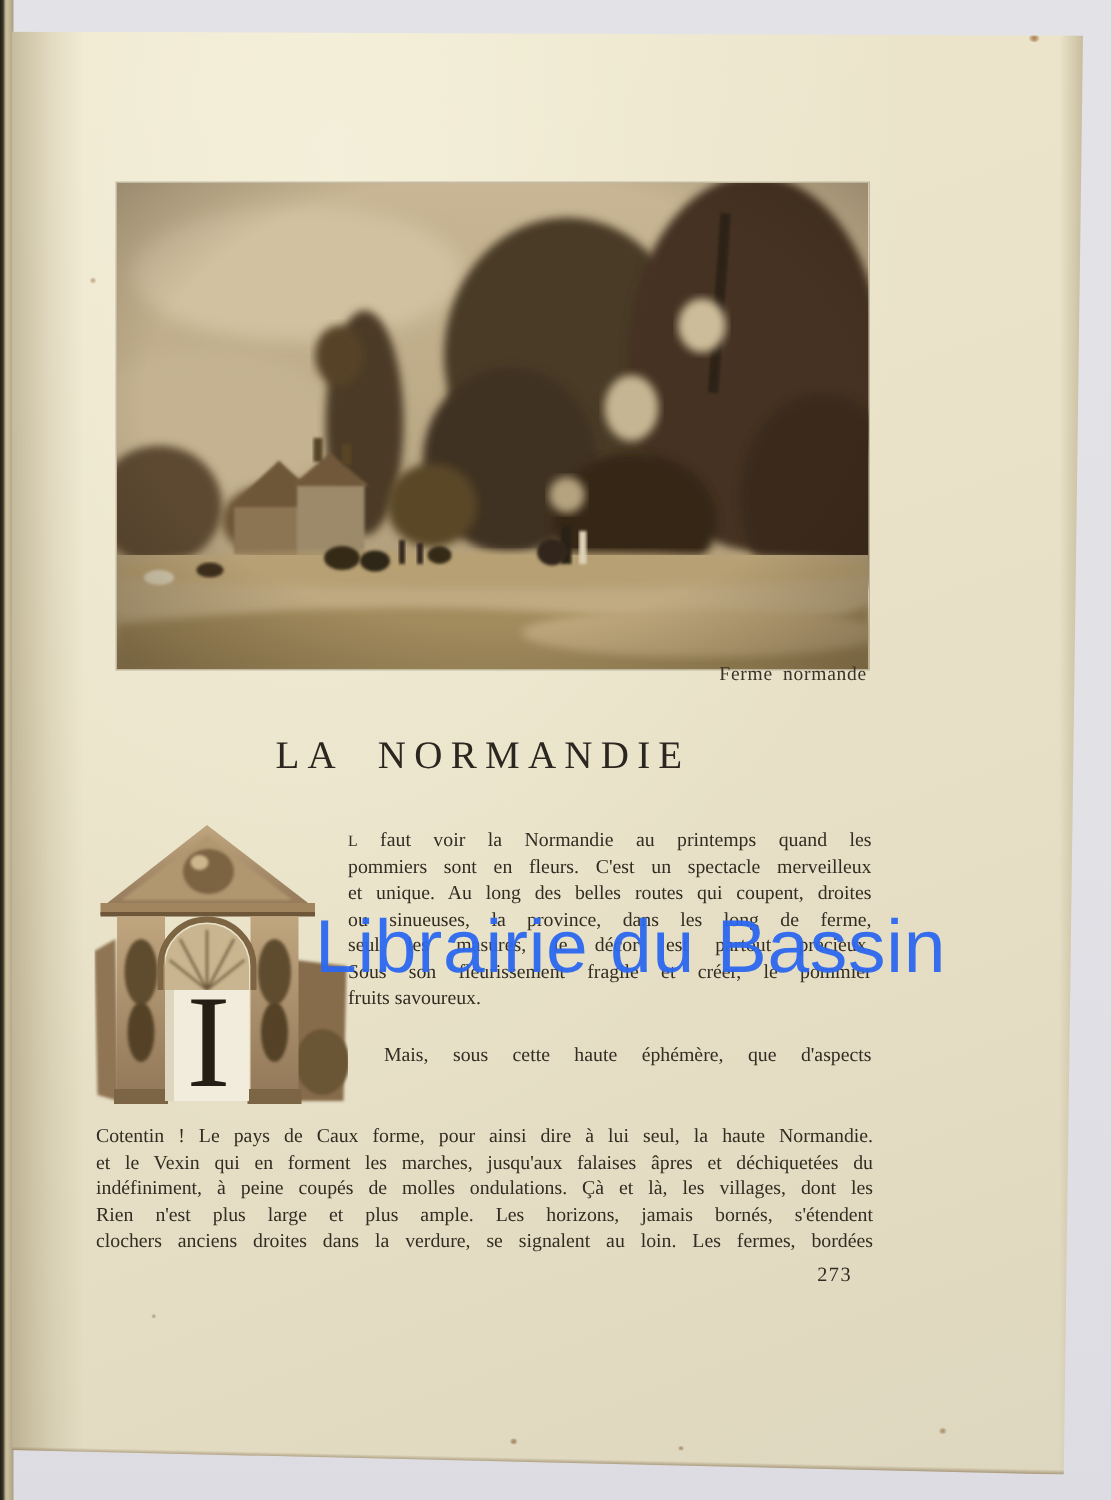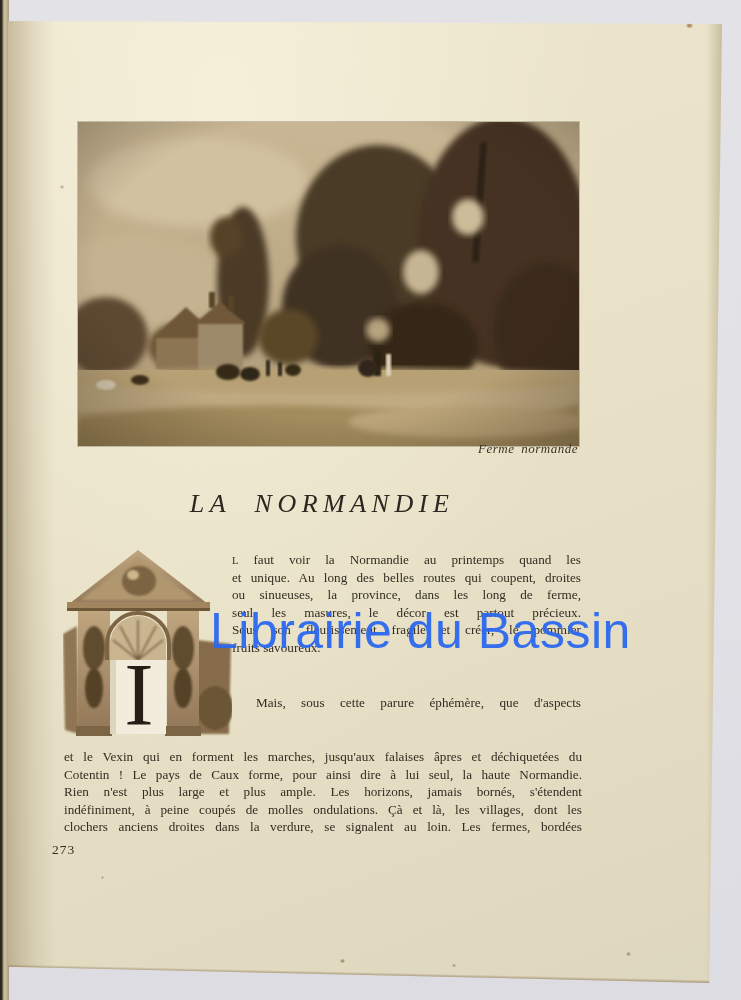--- a/index.html
+++ b/index.html
@@ -41,44 +41,44 @@
   }
   .fox { position:absolute; border-radius:50%; }
 
   
   .photo { position:absolute; left:70px; top:101px; width:501px; height:324px;
            box-shadow:0 0 0 1px rgba(60,45,25,0.25); }
   .photo svg { display:block; }
 
   .caption {
     position:absolute; left:300px; top:420px; width:270px;
-    text-align:right; font-style:italic; font-size:13px; color:#3a3226;
+    text-align:right; font-size:13px; color:#3a3226;
     letter-spacing:0.5px; word-spacing:3px;
   }
 
   .chapter-title {
     position:absolute; left:56px; top:468px; width:516px; text-align:center;
     font-size:26px; line-height:30px; color:#2c2620;
-    letter-spacing:5.5px; word-spacing:12px;font-style:italic;
+    letter-spacing:5.5px; word-spacing:12px;
   }
 
   .dropcap-figure { position:absolute; left:55px; top:527px; width:169px; height:190px; }
 
   .body-text { position:absolute; color:#332c22; font-size:13.2px; }
   .line { height:17.5px; line-height:17.5px; overflow:hidden;
           text-align:justify; text-align-last:justify; }
   .para-1 { left:224px; top:530px; width:349px; }
   .para-1 .line:first-child::first-letter { font-size:10.5px; }
   .para-1 .line:last-child { text-align-last:left; }
   .para-2a { left:228px; top:673px; width:345px; }
   .para-2a .line:first-child { text-indent:20px; }
   .para-2b { left:56px; top:727px; width:518px; }
 
   .page-number {
-    position:absolute; left:44px; top:821px; width:516px; text-align:left;
+    position:absolute; left:44px; top:821px; width:516px; text-align:right;
     font-size:13.5px; letter-spacing:1px; color:#332c22;
   }
 
   .watermark {
     position:absolute; left:202px; top:582px; width:430px;
     font-family:"Liberation Sans", sans-serif; font-size:50px; line-height:56px;
     letter-spacing:0.5px; opacity:0.95; white-space:nowrap;
   }
 </style>
 </head>
@@ -240,34 +240,35 @@
         <g>
           <rect x="47" y="112" width="56" height="74" fill="#f1ecdb"></rect>
           <rect x="47" y="112" width="6" height="74" fill="#ddd5bd"></rect>
           <text x="76" y="176" text-anchor="middle" font-family="Liberation Serif, serif" font-size="88" fill="#241e15">I</text>
         </g>
       </svg>
     </div>
 
     <div class="body-text para-1">
         <div class="line">L faut voir la Normandie au printemps quand les</div>
+        <div class="line">pommiers sont en fleurs. C'est un spectacle merveilleux</div>
         <div class="line">et unique. Au long des belles routes qui coupent, droites</div>
         <div class="line">ou sinueuses, la province, dans les long de ferme,</div>
         <div class="line">seul les masures, le décor est partout précieux.</div>
         <div class="line">Sous son fleurissement fragile et créer, le pommier</div>
         <div class="line">fruits savoureux.</div>
       </div>
     <div class="body-text para-2a">
-        <div class="line">Mais, sous cette parure éphémère, que d'aspects</div>
+        <div class="line">Mais, sous cette haute éphémère, que d'aspects</div>
       </div>
     <div class="body-text para-2b">
+        <div class="line">Cotentin ! Le pays de Caux forme, pour ainsi dire à lui seul, la haute Normandie.</div>
         <div class="line">et le Vexin qui en forment les marches, jusqu'aux falaises âpres et déchiquetées du</div>
-        <div class="line">Cotentin ! Le pays de Caux forme, pour ainsi dire à lui seul, la haute Normandie.</div>
+        <div class="line">indéfiniment, à peine coupés de molles ondulations. Çà et là, les villages, dont les</div>
         <div class="line">Rien n'est plus large et plus ample. Les horizons, jamais bornés, s'étendent</div>
-        <div class="line">indéfiniment, à peine coupés de molles ondulations. Çà et là, les villages, dont les</div>
         <div class="line">clochers anciens droites dans la verdure, se signalent au loin. Les fermes, bordées</div>
       </div>
 
     <div class="page-number">273</div>
 
     <div class="watermark" style="color: rgb(44, 104, 240);">Librairie du Bassin</div>
   </div>
 
 </div>
 

